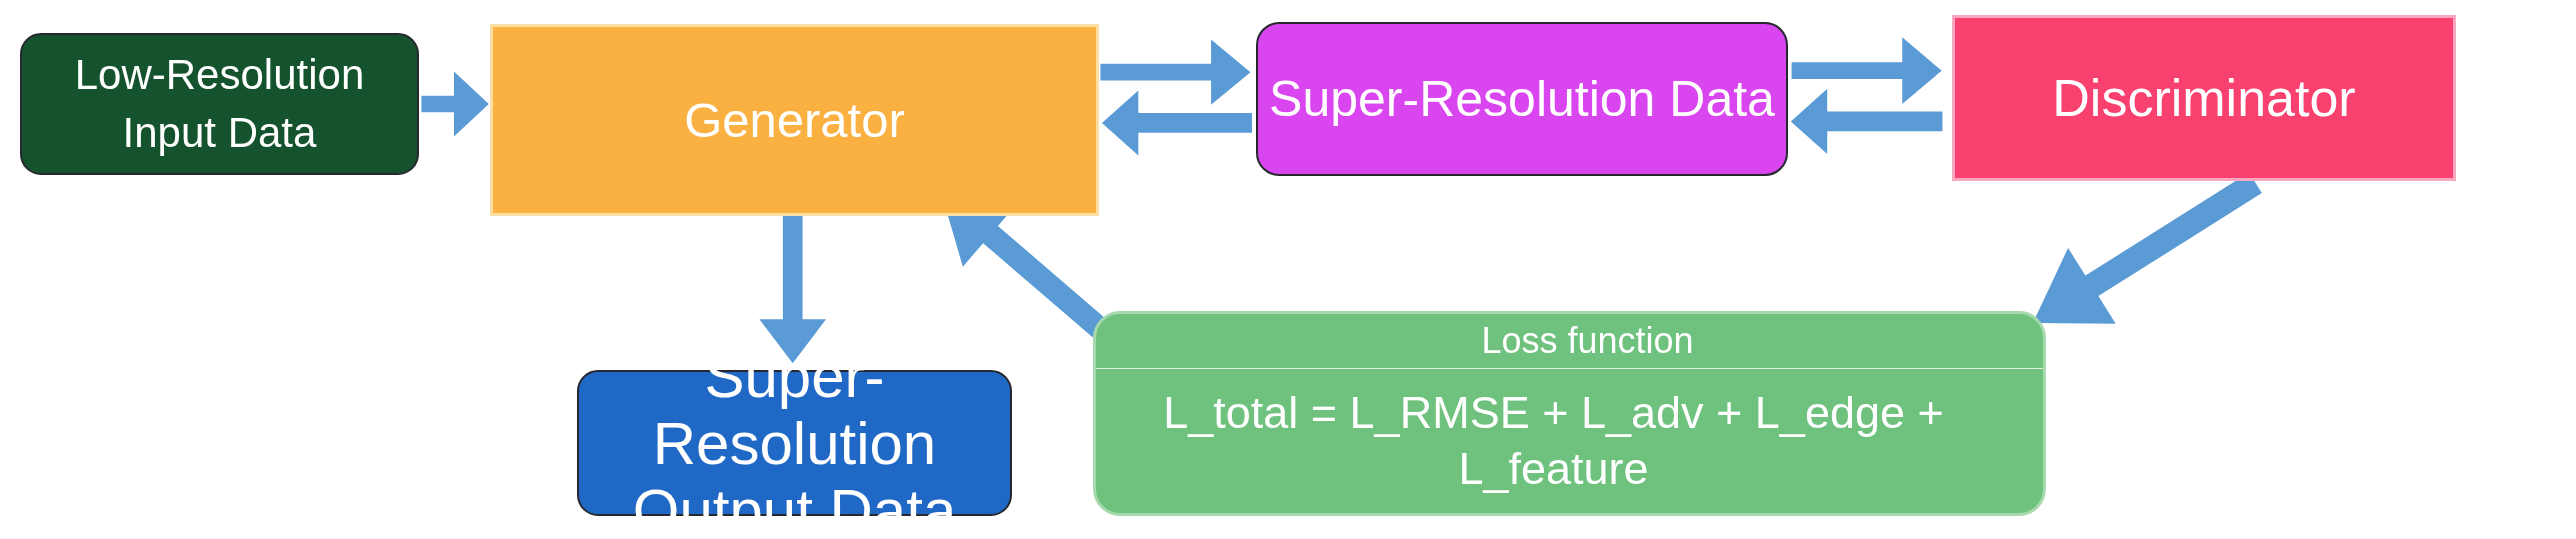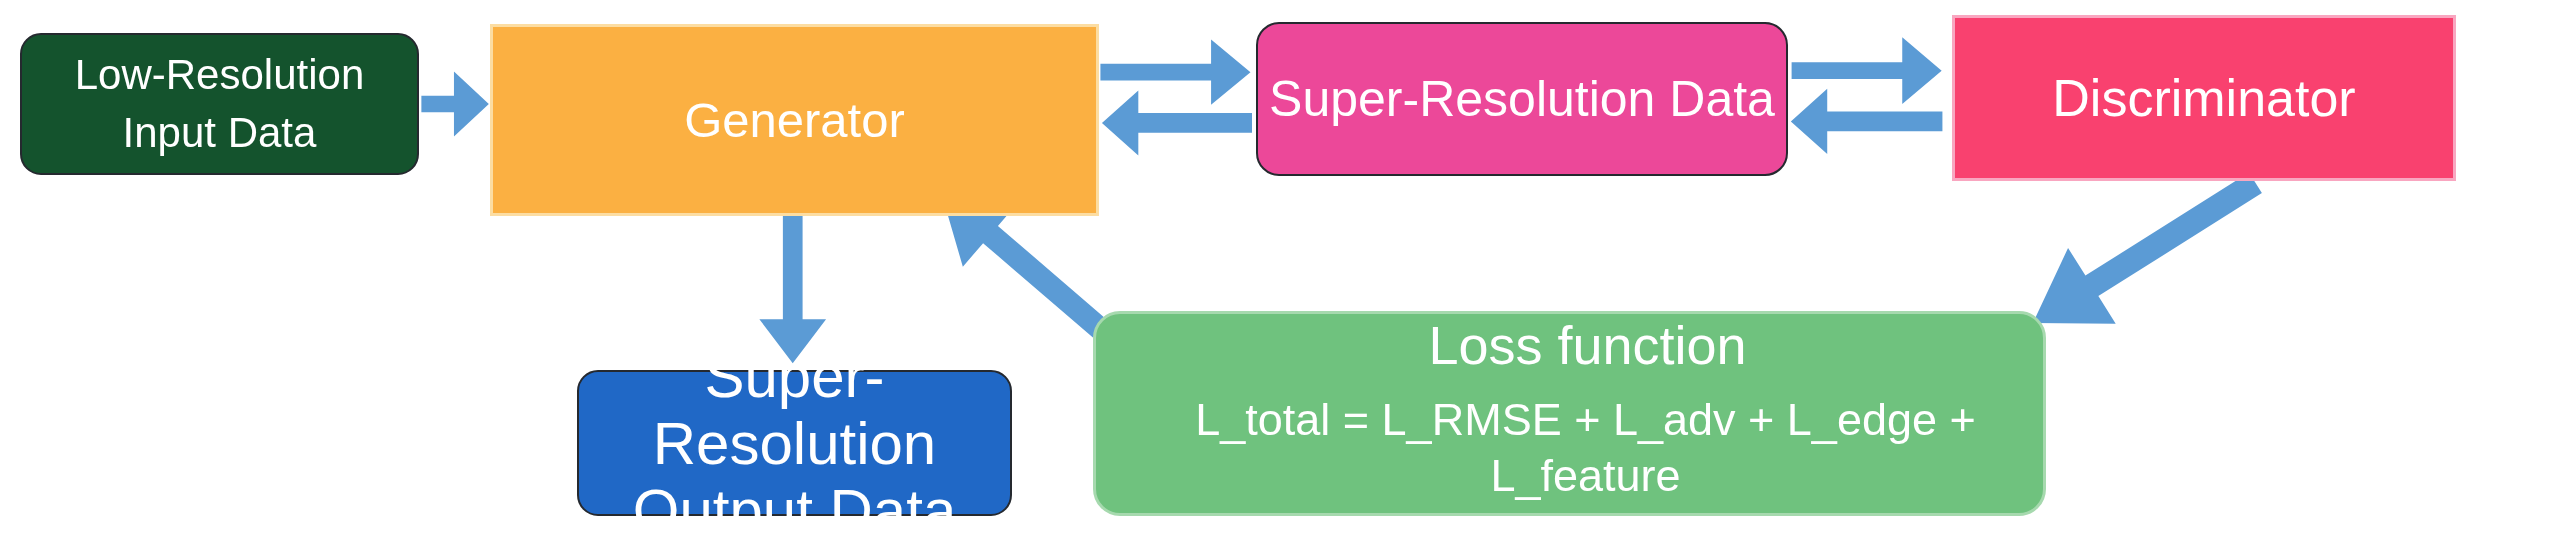--- a/index.html
+++ b/index.html
@@ -42,21 +42,21 @@
   .n-gen {
     left: 490px; top: 24px; width: 609px; height: 192px;
     background: #FBB042;
     border: 3px solid #FCDDA2;
     font-size: 49px;
   }
 
   
   .n-srd {
     left: 1256px; top: 22px; width: 532px; height: 154px;
-    background: #ec4899;
+    background: #d946ef;
     border: 2.3px solid #25292F;
     border-radius: 23px;
     font-size: 50px;
     white-space: nowrap;
   }
 
   
   .n-disc {
     left: 1952px; top: 15px; width: 504px; height: 166px;
     background: #F9416F;
@@ -81,31 +81,31 @@
     border: 3px solid #A6D9AE;
     border-radius: 27px;
     flex-direction: column;
     align-items: stretch;
     justify-content: flex-start;
     padding: 0;
   }
   .loss-title {
     height: 88px;
     display: flex; align-items: center; justify-content: center;
-    font-size: 54px;
+    font-size: 36px;
     margin-left: 36px;
   }
   .loss-divider {
     height: 2.3px;
     background: #DFF1E1;
     width: 100%;
   }
   .loss-formula {
     flex: 1;
-    display: flex; align-items: center; justify-content: flex-end;
+    display: flex; align-items: center; justify-content: flex-start;
     font-size: 45px; line-height: 56px;
     padding: 16px 18px;
   }
   .loss-formula span { max-width: 879px; display: inline-block; }
 </style>
 </head>
 <body>
 
 <div class="canvas">
 

